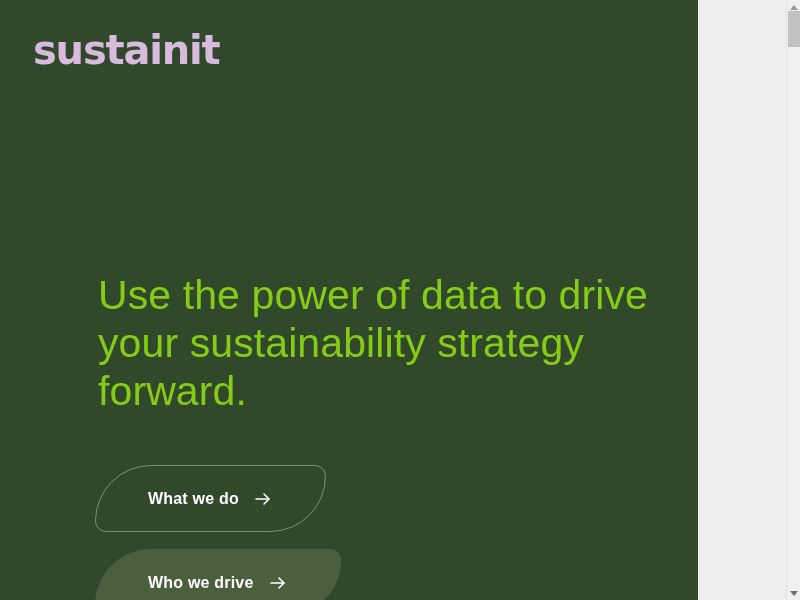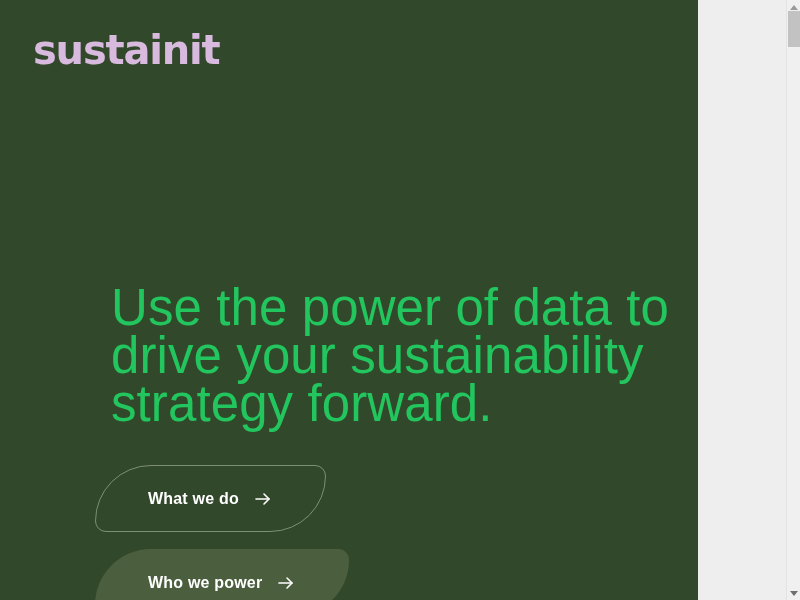--- a/index.html
+++ b/index.html
@@ -118,23 +118,23 @@
     left: 0;
     top: 0;
     width: 786px;
     height: 600px;
   }
   .hero-title {
     position: absolute;
     left: 95px;
     top: 268px;
     width: 560px;
-    margin: 16px;
-    color: #22c55e;
-    font-size: 51px;
+    margin: 3px;
+    color: #84cc16;
+    font-size: 41px;
     font-weight: 400;
     line-height: 48px;
     letter-spacing: 0.1px;
   }
 
   .hero-actions {
     position: absolute;
     left: 95px;
     top: 465px;
     display: flex;
@@ -209,21 +209,21 @@
           <span class="btn-label">What we do</span>
           <span class="btn-arrow">
             <svg width="20" height="20" viewBox="0 0 20 20" fill="none" aria-hidden="true">
               <path d="M3 10 H16" stroke="#ffffff" stroke-width="1.6" stroke-linecap="round"></path>
               <path d="M11 5 L16 10 L11 15" stroke="#ffffff" stroke-width="1.6" stroke-linecap="round" stroke-linejoin="round" fill="none"></path>
             </svg>
           </span>
         </a>
 
         <a class="leaf-btn filled" href="#">
-          <span class="btn-label">Who we power</span>
+          <span class="btn-label">Who we drive</span>
           <span class="btn-arrow">
             <svg width="20" height="20" viewBox="0 0 20 20" fill="none" aria-hidden="true">
               <path d="M3 10 H16" stroke="#ffffff" stroke-width="1.6" stroke-linecap="round"></path>
               <path d="M11 5 L16 10 L11 15" stroke="#ffffff" stroke-width="1.6" stroke-linecap="round" stroke-linejoin="round" fill="none"></path>
             </svg>
           </span>
         </a>
 
       </div>
     </section>

